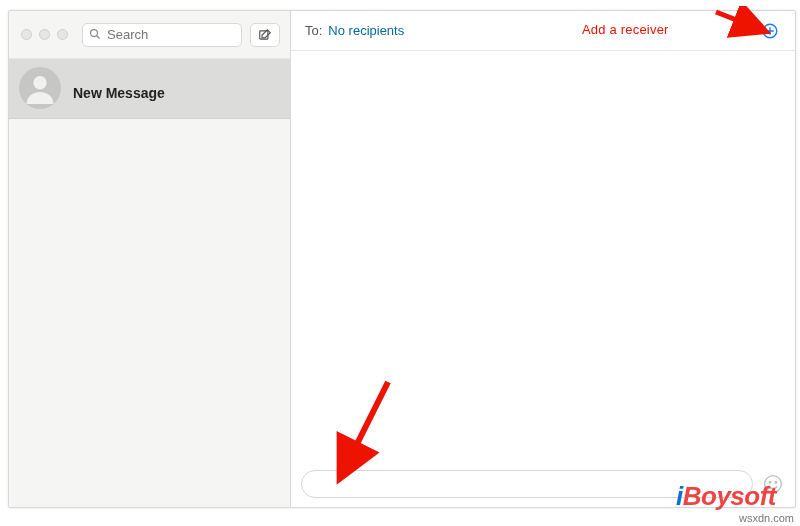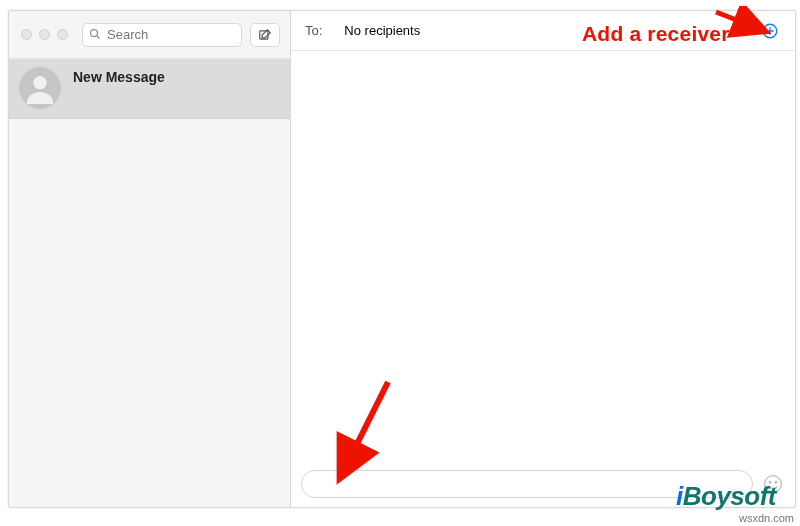--- a/index.html
+++ b/index.html
@@ -12,38 +12,38 @@
   .traffic { display: flex; gap: 7px; margin-right: 6px; }
   .dot { width: 11px; height: 11px; border-radius: 50%; background: #e6e6e6; border: 1px solid #d0d0d0; }
   .search { flex: 1; height: 24px; background: #fff; border: 1px solid #d9d9d8; border-radius: 5px; display: flex; align-items: center; padding: 0 6px; gap: 6px; }
   .search input { border: 0; outline: 0; width: 100%; font-size: 13px; color: #666; background: transparent; }
   .search .mag { color: #8a8a8a; }
   .compose { width: 30px; height: 24px; background: #fff; border: 1px solid #d9d9d8; border-radius: 5px; display: flex; align-items: center; justify-content: center; color: #555; }
   .convs { flex: 1; overflow: hidden; }
   .conv { height: 60px; display: flex; align-items: flex-start; padding: 8px 10px; gap: 12px; background: #dcdcda; border-bottom: 1px solid #d2d2d1; }
   .avatar { width: 42px; height: 42px; border-radius: 50%; background: #c6c6c6; display: flex; align-items: center; justify-content: center; }
   .avatar svg { width: 32px; height: 32px; fill: #f1f1f0; }
-  .conv-title { font-size: 14px; font-weight: 600; color: #222; padding-top: 2px; }
+  .conv-title { font-size: 14px; font-weight: 600; color: #222; padding-top: 2px; margin-top: 16px; }
   
   .main { flex: 1; display: flex; flex-direction: column; position: relative; }
-  .to-bar { height: 40px; border-bottom: 1px solid #e6e6e5; display: flex; align-items: center; padding: 0 14px 0 14px; gap: 22px; }
+  .to-bar { height: 40px; border-bottom: 1px solid #e6e6e5; display: flex; align-items: center; padding: 0 14px 0 14px; gap: 6px; }
   .to-label { font-size: 13px; color: #555; }
-  .to-field { flex: 1; font-size: 13px; color: #000000; }
+  .to-field { flex: 1; font-size: 13px; color: #0369a1; }
   .add-btn { width: 22px; height: 22px; display: flex; align-items: center; justify-content: center; cursor: pointer; }
   .add-btn svg { stroke: #137dfc; }
   .thread { flex: 1; }
   .composer { height: 40px; display: flex; align-items: center; padding: 0 10px 6px 10px; gap: 8px; }
   .msg-pill { flex: 1; height: 28px; border: 1px solid #d6d6d6; border-radius: 14px; background: #fff; }
   .emoji { width: 24px; height: 24px; color: #bdbdbd; display:flex; align-items:center; justify-content:center; }
   
-  .anno { position: absolute; color: #ee1200; font-size: 21px; font-weight: 700; letter-spacing: 0.2px; pointer-events: none; }
+  .anno { position: absolute; color: #ee1200; font-size: 13px; font-weight: 400; letter-spacing: 0.2px; pointer-events: none; }
   .arrow { position: absolute; pointer-events: none; }
   .watermark { position: absolute; right: 24px; bottom: 14px; font-size: 26px; font-weight: 700; font-style: italic; letter-spacing: -0.5px; }
   .wm-i { color: #0a6fe0; font-style: italic; font-weight: 800; }
-  .wm-rest { color: #0f766e; }
+  .wm-rest { color: #ef4444; }
   .site { position: absolute; right: 6px; bottom: 2px; font-size: 11px; color: #777; }
 </style>
 </head>
 <body>
 
 <div class="frame">
   <div class="window">
 
     <div class="sidebar">
       <div class="titlebar">

